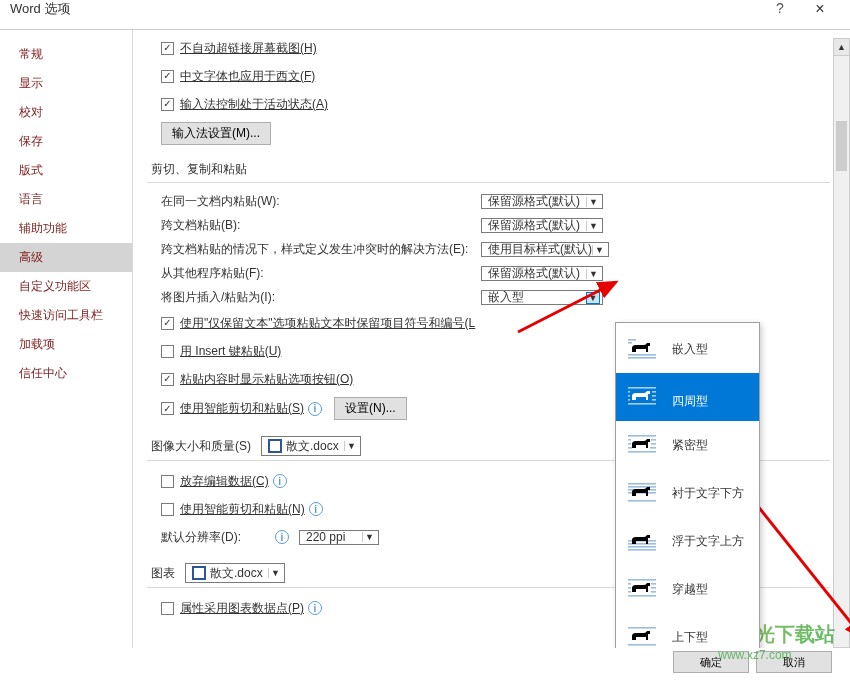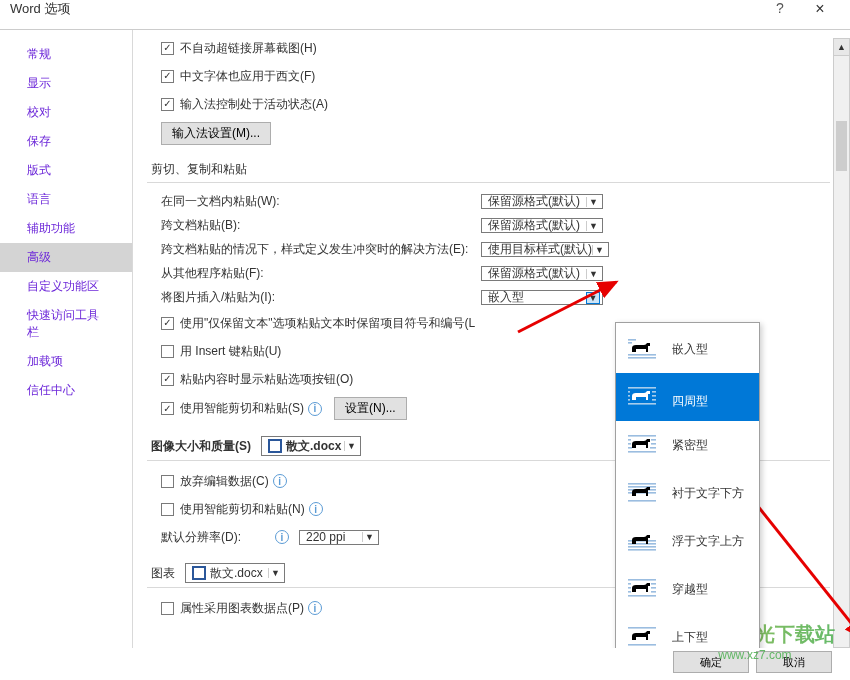--- a/index.html
+++ b/index.html
@@ -3,30 +3,30 @@
 <meta charset="utf-8">
 <style>
 * { box-sizing: border-box; margin: 0; padding: 0; }
 body { font-family: "Microsoft YaHei", "Segoe UI", sans-serif; font-size: 12px; color: #333; background: #fff; width: 850px; height: 680px; overflow: hidden; position: relative; }
 .titlebar { height: 30px; display: flex; padding: 0 10px; border-bottom: 1px solid #ccc; }
 .titlebar .title { flex: 1; font-size: 13px; color: #333; }
 .titlebar .help { width: 40px; text-align: center; font-size: 14px; color: #555; cursor: pointer; }
 .titlebar .close { width: 40px; text-align: center; font-size: 16px; color: #333; cursor: pointer; }
 .main { display: flex; height: 618px; }
 .sidebar { width: 133px; border-right: 1px solid #d9d9d9; padding-top: 10px; }
-.sidebar-item { padding: 6px 27px; cursor: pointer; color: #6d28d9; }
+.sidebar-item { padding: 6px 19px; cursor: pointer; color: #7f1d1d; }
 .sidebar-item.selected { background: #d4d4d4; }
 .content { flex: 1; position: relative; overflow: hidden; padding: 8px 20px 0 28px; }
 .scrollbar-area { position: absolute; right: 0; top: 8px; bottom: 0; width: 17px; background: #f0f0f0; border: 1px solid #ccc; }
 .scrollbar-up { position: absolute; top: 0; left: 0; right: 0; height: 17px; background: #e8e8e8; display: flex; align-items: center; justify-content: center; font-size: 9px; border-bottom: 1px solid #ccc; }
 .scrollbar-thumb { position: absolute; top: 82px; left: 2px; right: 2px; height: 50px; background: #cdcdcd; }
 .row { display: flex; align-items: center; margin-bottom: 8px; min-height: 20px; }
 .chk { width: 13px; height: 13px; border: 1px solid #7a7a7a; margin-right: 6px; display: inline-flex; align-items: center; justify-content: center; background: #fff; flex-shrink: 0; }
 .chk.checked::after { content: "✓"; font-size: 10px; color: #333; line-height: 1; }
-.lbl { color: #333; }
+.lbl { color: #333; text-decoration: underline; }
 .sect-head { font-weight: 400; color: #333; margin: 12px 0 10px -14px; padding: 4px 0 4px 4px; border-bottom: 1px solid #d9d9d9; }
 .inline-btn { background: #e1e1e1; border: 1px solid #adadad; padding: 2px 10px; cursor: pointer; font-size: 12px; font-family: inherit; }
 .pair { display: flex; align-items: center; margin-bottom: 7px; }
 .pair-label { width: 320px; }
 .select { display: inline-flex; align-items: center; border: 1px solid #7a7a7a; background: #fff; height: 15px; min-width: 120px; padding: 0 2px 0 6px; cursor: pointer; }
 .select .txt { flex: 1; }
 .select .arrow { width: 14px; text-align: center; font-size: 9px; color: #333; border-left: 1px solid #ccc; }
 .select.active .arrow { background: #cce4f7; border: 1px solid #0078d7; }
 .info-icon { display: inline-flex; align-items: center; justify-content: center; width: 14px; height: 14px; border: 1px solid #5b9bd5; border-radius: 50%; color: #5b9bd5; font-size: 10px; font-weight: bold; margin-left: 4px; cursor: pointer; }
 .doc-icon { display: inline-block; width: 14px; height: 14px; background: #2b579a; margin-right: 4px; position: relative; }
@@ -147,21 +147,21 @@
           <span class="lbl">粘贴内容时显示粘贴选项按钮(O)</span>
         </div>
         <div class="row">
           <span class="chk checked"></span>
           <span class="lbl">使用智能剪切和粘贴(S)</span>
           <span class="info-icon">i</span>
           <button class="inline-btn" style="margin-left:12px">设置(N)...</button>
         </div>
       </div>
 
-    <div class="sect-head" style="display:flex;align-items:center;gap:10px;font-weight:bold;">
+    <div class="sect-head" style="display:flex;align-items:center;gap:10px;">
       <span>图像大小和质量(S)</span>
       <span class="select" style="min-width:100px;height:20px">
         <span class="doc-icon"></span>
         <span class="txt">散文.docx</span>
         <span class="arrow">▼</span>
       </span>
     </div>
 
     <div id="img-checks">
         <div class="row">

